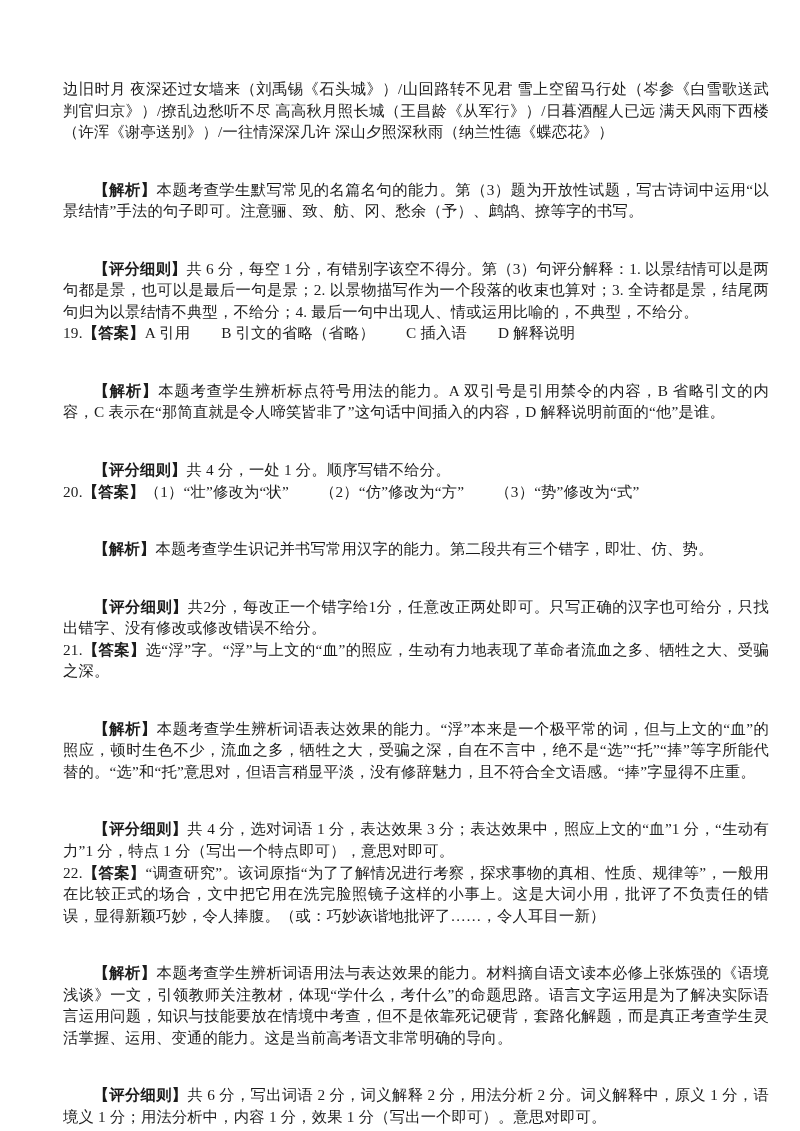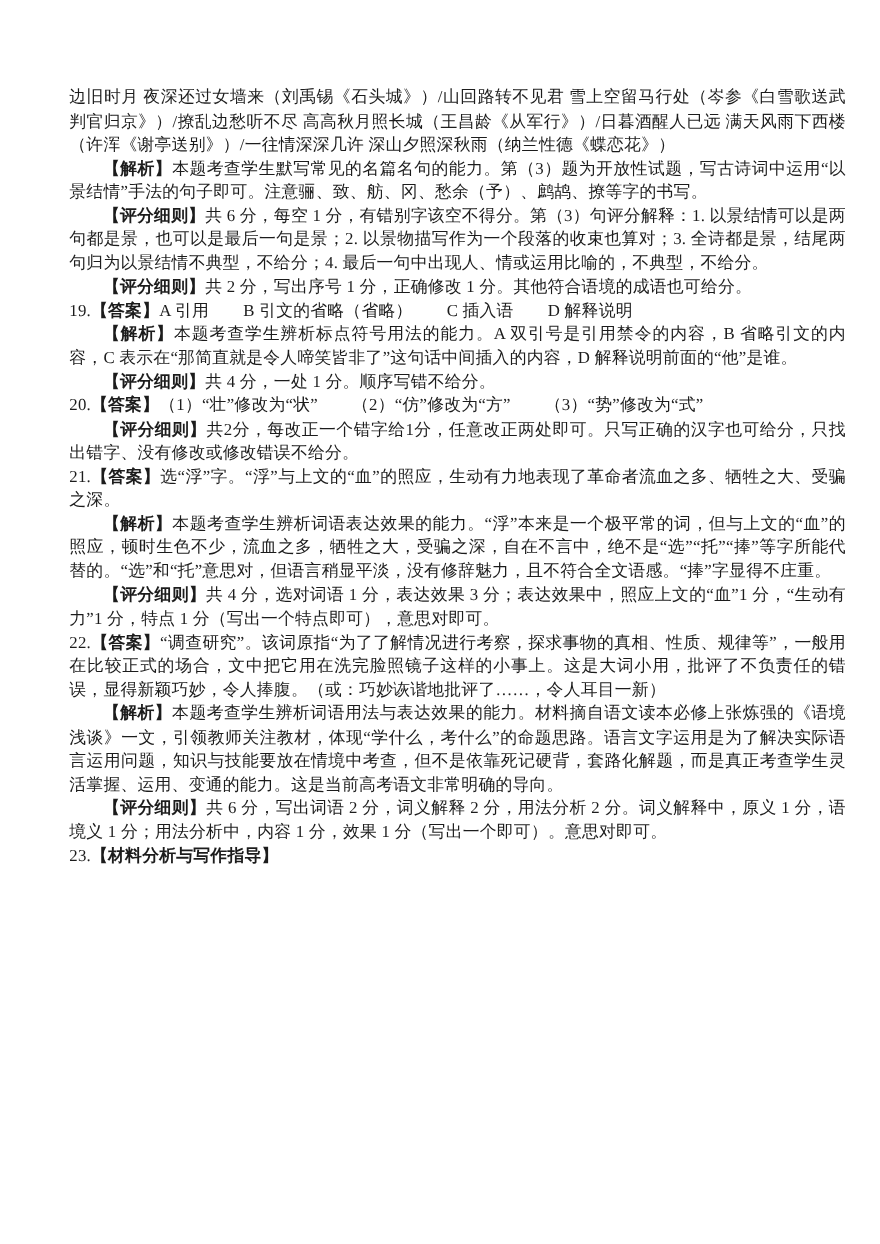--- a/index.html
+++ b/index.html
@@ -27,42 +27,43 @@
   p.para {
     margin: 0;
     font-size: 15.3px;
     line-height: 21.55px;
     text-align: justify;
     letter-spacing: 0.2px;
     word-break: break-all;
   }
   p.para.indent {
     text-indent: 2em;
+    margin-top: 36px;
   }
   .bold {
     font-weight: bold;
   }
   .underline {
     text-decoration: underline;
     text-underline-offset: 3px;
   }
 </style>
 </head>
 <body>
 
 <div class="page">
   <div class="doc-body">
       <p class="para"><span>边旧时月 夜深还过女墙来（刘禹锡《石头城》）/山回路转不见君 雪上空留马行处（岑参《白雪歌送武判官归京》）/撩乱边愁听不尽 高高秋月照长城（王昌龄《从军行》）/日暮酒醒人已远 满天风雨下西楼（许浑《谢亭送别》）/一往情深深几许 深山夕照深秋雨（纳兰性德《蝶恋花》）</span></p>
       <p class="para indent"><span class="bold">【解析】</span><span>本题考查学生默写常见的名篇名句的能力。第（3）题为开放性试题，写古诗词中运用“以景结情”手法的句子即可。注意骊、致、舫、冈、愁余（予）、鹧鸪、撩等字的书写。</span></p>
       <p class="para indent"><span class="bold">【评分细则】</span><span>共 6 分，每空 1 分，有错别字该空不得分。第（3）句评分解释：1. 以景结情可以是两句都是景，也可以是最后一句是景；2. 以景物描写作为一个段落的收束也算对；3. 全诗都是景，结尾两句归为以景结情不典型，不给分；4. 最后一句中出现人、情或运用比喻的，不典型，不给分。</span></p>
-      <p class="para indent"><span class="bold">【评分细则】</span><span>共 2 分，写出序号 1 分，正确修改 1 分。其他符合语境的成语也可给分。</span></p>
       <p class="para"><span>19.</span><span class="bold">【答案】</span><span>A 引用　　B 引文的省略（省略）　　C 插入语　　D 解释说明</span></p>
       <p class="para indent"><span class="bold">【解析】</span><span>本题考查学生辨析标点符号用法的能力。A 双引号是引用禁令的内容，B 省略引文的内容，C 表示在“那简直就是令人啼笑皆非了”这句话中间插入的内容，D 解释说明前面的“他”是谁。</span></p>
       <p class="para indent"><span class="bold">【评分细则】</span><span>共 4 分，一处 1 分。顺序写错不给分。</span></p>
       <p class="para"><span>20.</span><span class="bold">【答案】</span><span>（1）“壮”修改为“状”　　（2）“仿”修改为“方”　　（3）“势”修改为“式”</span></p>
+      <p class="para indent"><span class="bold">【解析】</span><span>本题考查学生识记并书写常用汉字的能力。第二段共有三个错字，即壮、仿、势。</span></p>
       <p class="para indent"><span class="bold">【评分细则】</span><span>共2分，每改正一个错字给1分，任意改正两处即可。只写正确的汉字也可给分，只找出错字、没有修改或修改错误不给分。</span></p>
       <p class="para"><span>21.</span><span class="bold">【答案】</span><span>选“浮”字。“浮”与上文的“血”的照应，生动有力地表现了革命者流血之多、牺牲之大、受骗之深。</span></p>
       <p class="para indent"><span class="bold">【解析】</span><span>本题考查学生辨析词语表达效果的能力。“浮”本来是一个极平常的词，但与上文的“血”的照应，顿时生色不少，流血之多，牺牲之大，受骗之深，自在不言中，绝不是“选”“托”“捧”等字所能代替的。“选”和“托”意思对，但语言稍显平淡，没有修辞魅力，且不符合全文语感。“捧”字显得不庄重。</span></p>
       <p class="para indent"><span class="bold">【评分细则】</span><span>共 4 分，选对词语 1 分，表达效果 3 分；表达效果中，照应上文的“血”1 分，“生动有力”1 分，特点 1 分（写出一个特点即可），意思对即可。</span></p>
       <p class="para"><span>22.</span><span class="bold">【答案】</span><span>“调查研究”。该词原指“为了了解情况进行考察，探求事物的真相、性质、规律等”，一般用在比较正式的场合，文中把它用在洗完脸照镜子这样的小事上。这是大词小用，批评了不负责任的错误，显得新颖巧妙，令人捧腹。（或：巧妙诙谐地批评了……，令人耳目一新）</span></p>
       <p class="para indent"><span class="bold">【解析】</span><span>本题考查学生辨析词语用法与表达效果的能力。材料摘自语文读本必修上张炼强的《语境浅谈》一文，引领教师关注教材，体现“学什么，考什么”的命题思路。语言文字运用是为了解决实际语言运用问题，知识与技能要放在情境中考查，但不是依靠死记硬背，套路化解题，而是真正考查学生灵活掌握、运用、变通的能力。这是当前高考语文非常明确的导向。</span></p>
       <p class="para indent"><span class="bold">【评分细则】</span><span>共 6 分，写出词语 2 分，词义解释 2 分，用法分析 2 分。词义解释中，原义 1 分，语境义 1 分；用法分析中，内容 1 分，效果 1 分（写出一个即可）。意思对即可。</span></p>
       <p class="para"><span>23.</span><span class="bold">【材料分析与写作指导】</span></p>
     </div>
 </div>

